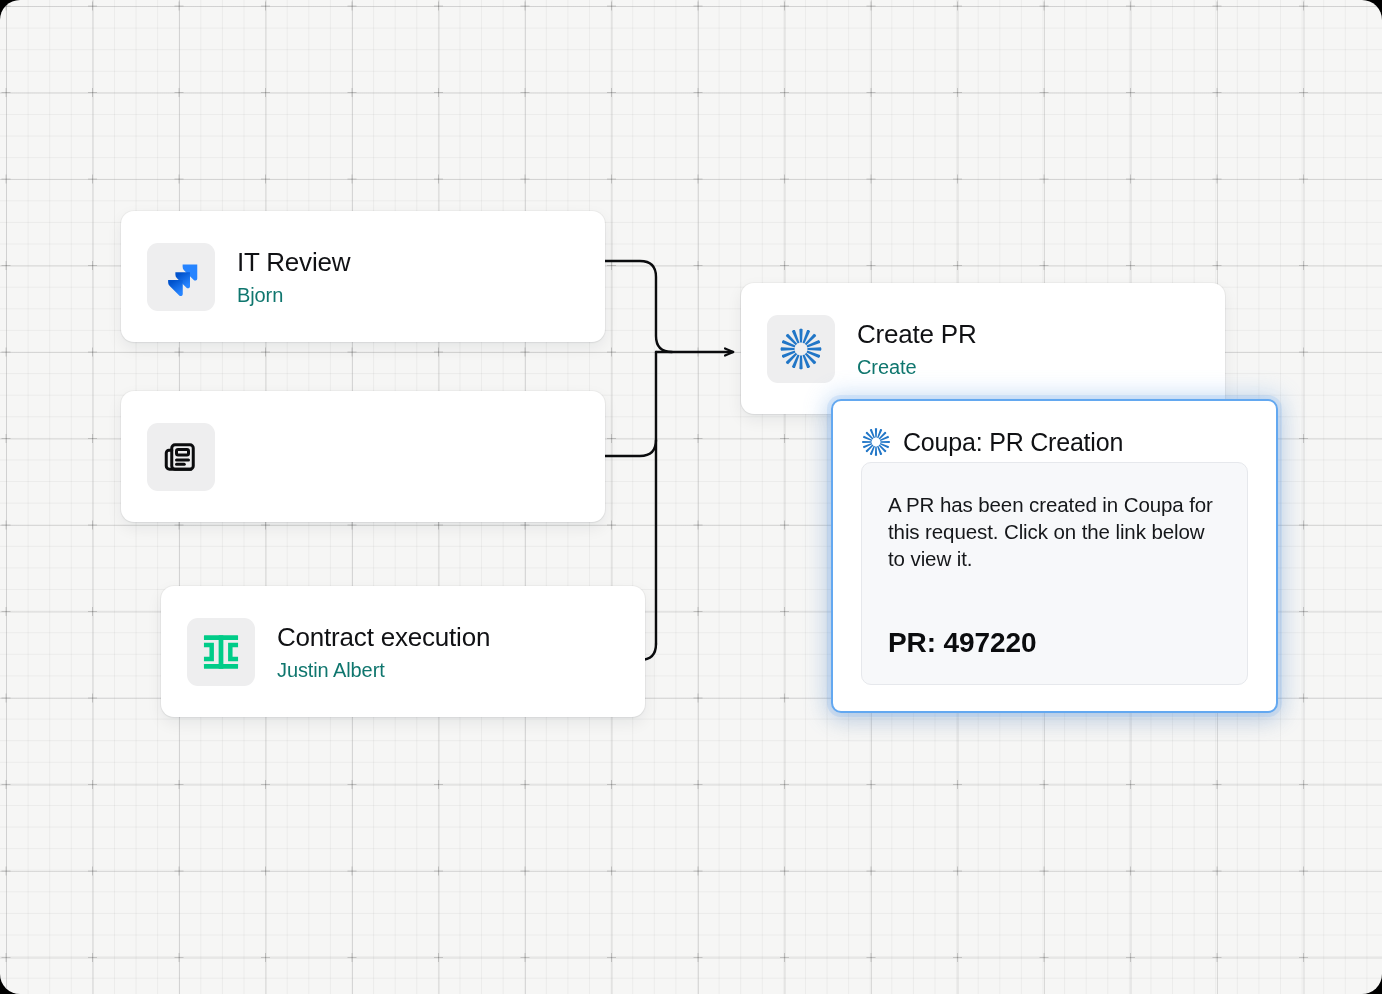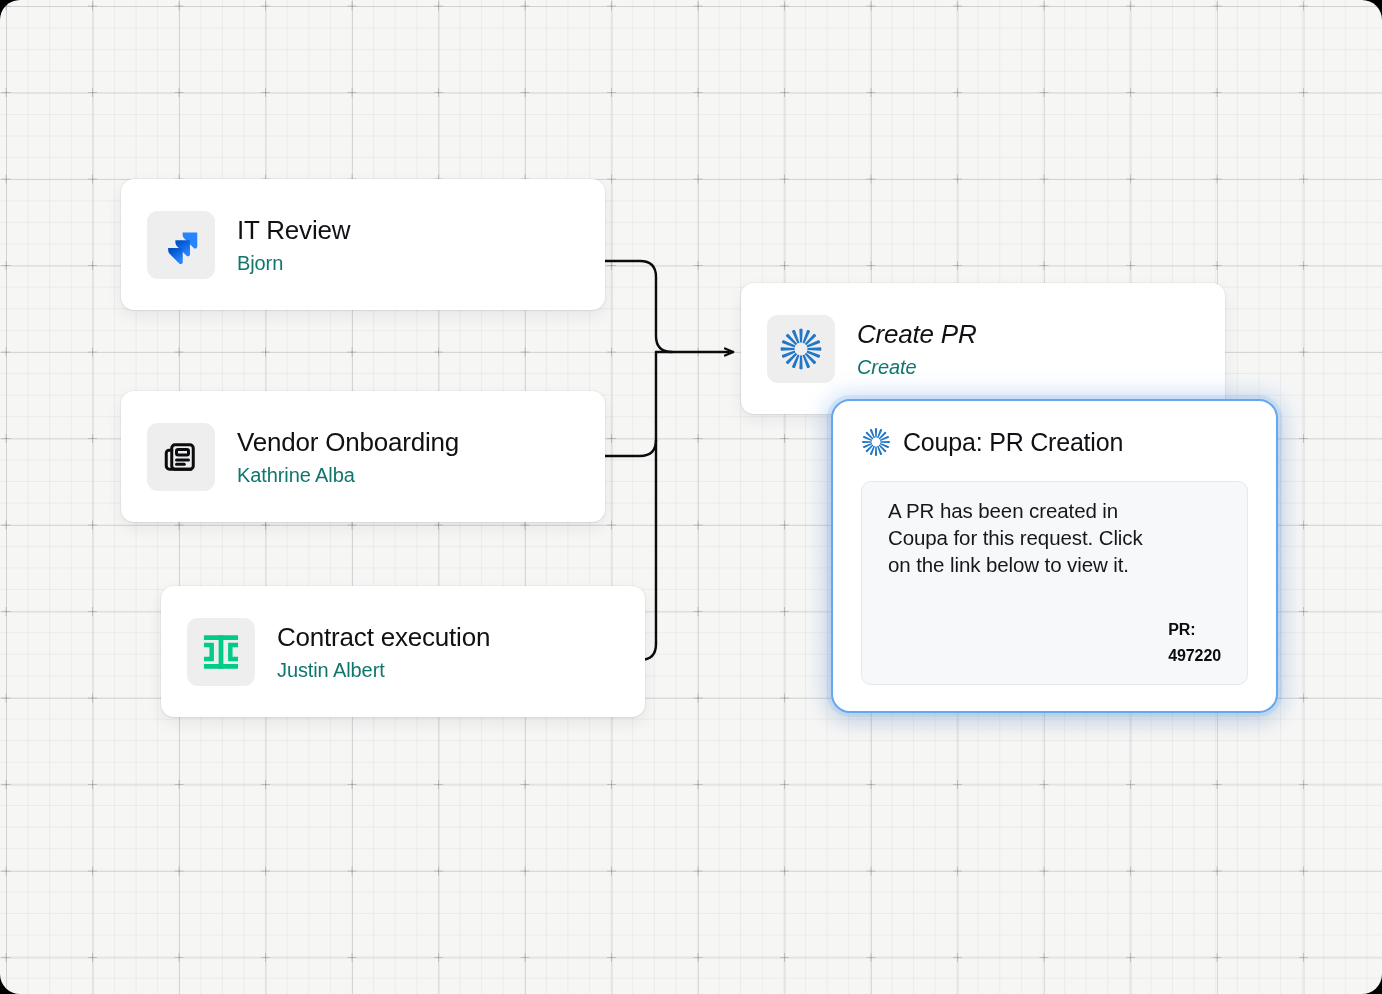--- a/index.html
+++ b/index.html
@@ -95,78 +95,78 @@
   }
   .node-sub {
     font-size: 20px;
     line-height: 26px;
     color: #0f766e;
     letter-spacing: -0.1px;
     white-space: nowrap;
   }
 
   
-  #card-it-review      { left:121px; top:179px;  width:484px; height:131px; }
+  #card-it-review      { left:121px; top:211px;  width:484px; height:131px; }
   #card-vendor         { left:121px; top:391px;  width:484px; height:131px; }
   #card-contract       { left:121px; top:586px;  width:484px; height:131px;margin-left:40px; }
-  #card-create-pr      { left:741px; top:283px;  width:484px; height:131px;font-style:italic; }
+  #card-create-pr      { left:741px; top:283px;  width:484px; height:131px; }
 
   
   #popup-panel {
     position: absolute;
     left: 831px;
     top: 399px;
     width: 447px;
     height: 314px;
     box-sizing: border-box;
     background: #ffffff;
     border: 2px solid #63a8f0;
-    border-radius: 19px;
+    border-radius: 10px;
     box-shadow:
       0 0 0 4px rgba(106,168,240,0.16),
       0 0 22px 6px rgba(106,168,240,0.30),
       0 8px 24px rgba(16,24,40,0.10);
     padding: 26px 28px;
     display: flex;
     flex-direction: column;
-    gap: 24px;
+    gap: 5px;
   }
   #popup-header {
     display: flex;
     align-items: center;
     gap: 12px;
   }
   #popup-title {
     font-size: 25px;
     line-height: 30px;
     color: #101114;
     letter-spacing: -0.2px;
     white-space: nowrap;
   }
   #popup-body {
     flex: 1 1 auto;
     box-sizing: border-box;
     background: #f7f8fa;
     border: 1px solid #e6e8ec;
     border-radius: 10px;
-    padding: 15px 26px;
+    padding: 28px 26px;
     display: flex;
-    flex-direction: row;
+    flex-direction: column;
   }
   #popup-message {
     font-size: 20.5px;
     line-height: 27px;
     color: #15171a;
     letter-spacing: -0.1px;
     margin: 0;
   }
   #popup-pr {
     margin-top: auto;
     padding-top: 22px;
-    font-size: 16px;
+    font-size: 28px;
     line-height: 26px;
     font-weight: 700;
     color: #0b0c0e;
     letter-spacing: -0.1px;
   }
 
   
   .icn { display:block; }
 </style>
 </head>
@@ -624,24 +624,20 @@
 
           <rect x="8.6" y="6.2" width="17.2" height="19.6" rx="2.6"></rect>
 
           <rect x="12.4" y="10.0" width="9.6" height="4.4" rx="1.2"></rect>
 
           <path d="M12.4,18.3 L22.0,18.3"></path>
           <path d="M12.4,21.8 L18.6,21.8"></path>
         </g>
       </svg>
     </div>
-    <div class="node-text">
-      <div class="node-title">Vendor Onboarding</div>
-      <div class="node-sub">Kathrine Alba</div>
-    </div>
   </div>
 
   <div class="node-card" id="card-contract">
     <div class="node-icon-tile">
       <svg class="icn" width="42" height="42" viewBox="0 0 32 32" aria-hidden="true">
         <g fill="#00cc88">
 
           <rect x="3.0" y="3.2" width="26" height="3.6" rx="0.4"></rect>
 
           <rect x="3.0" y="25.2" width="26" height="3.6" rx="0.4"></rect>

